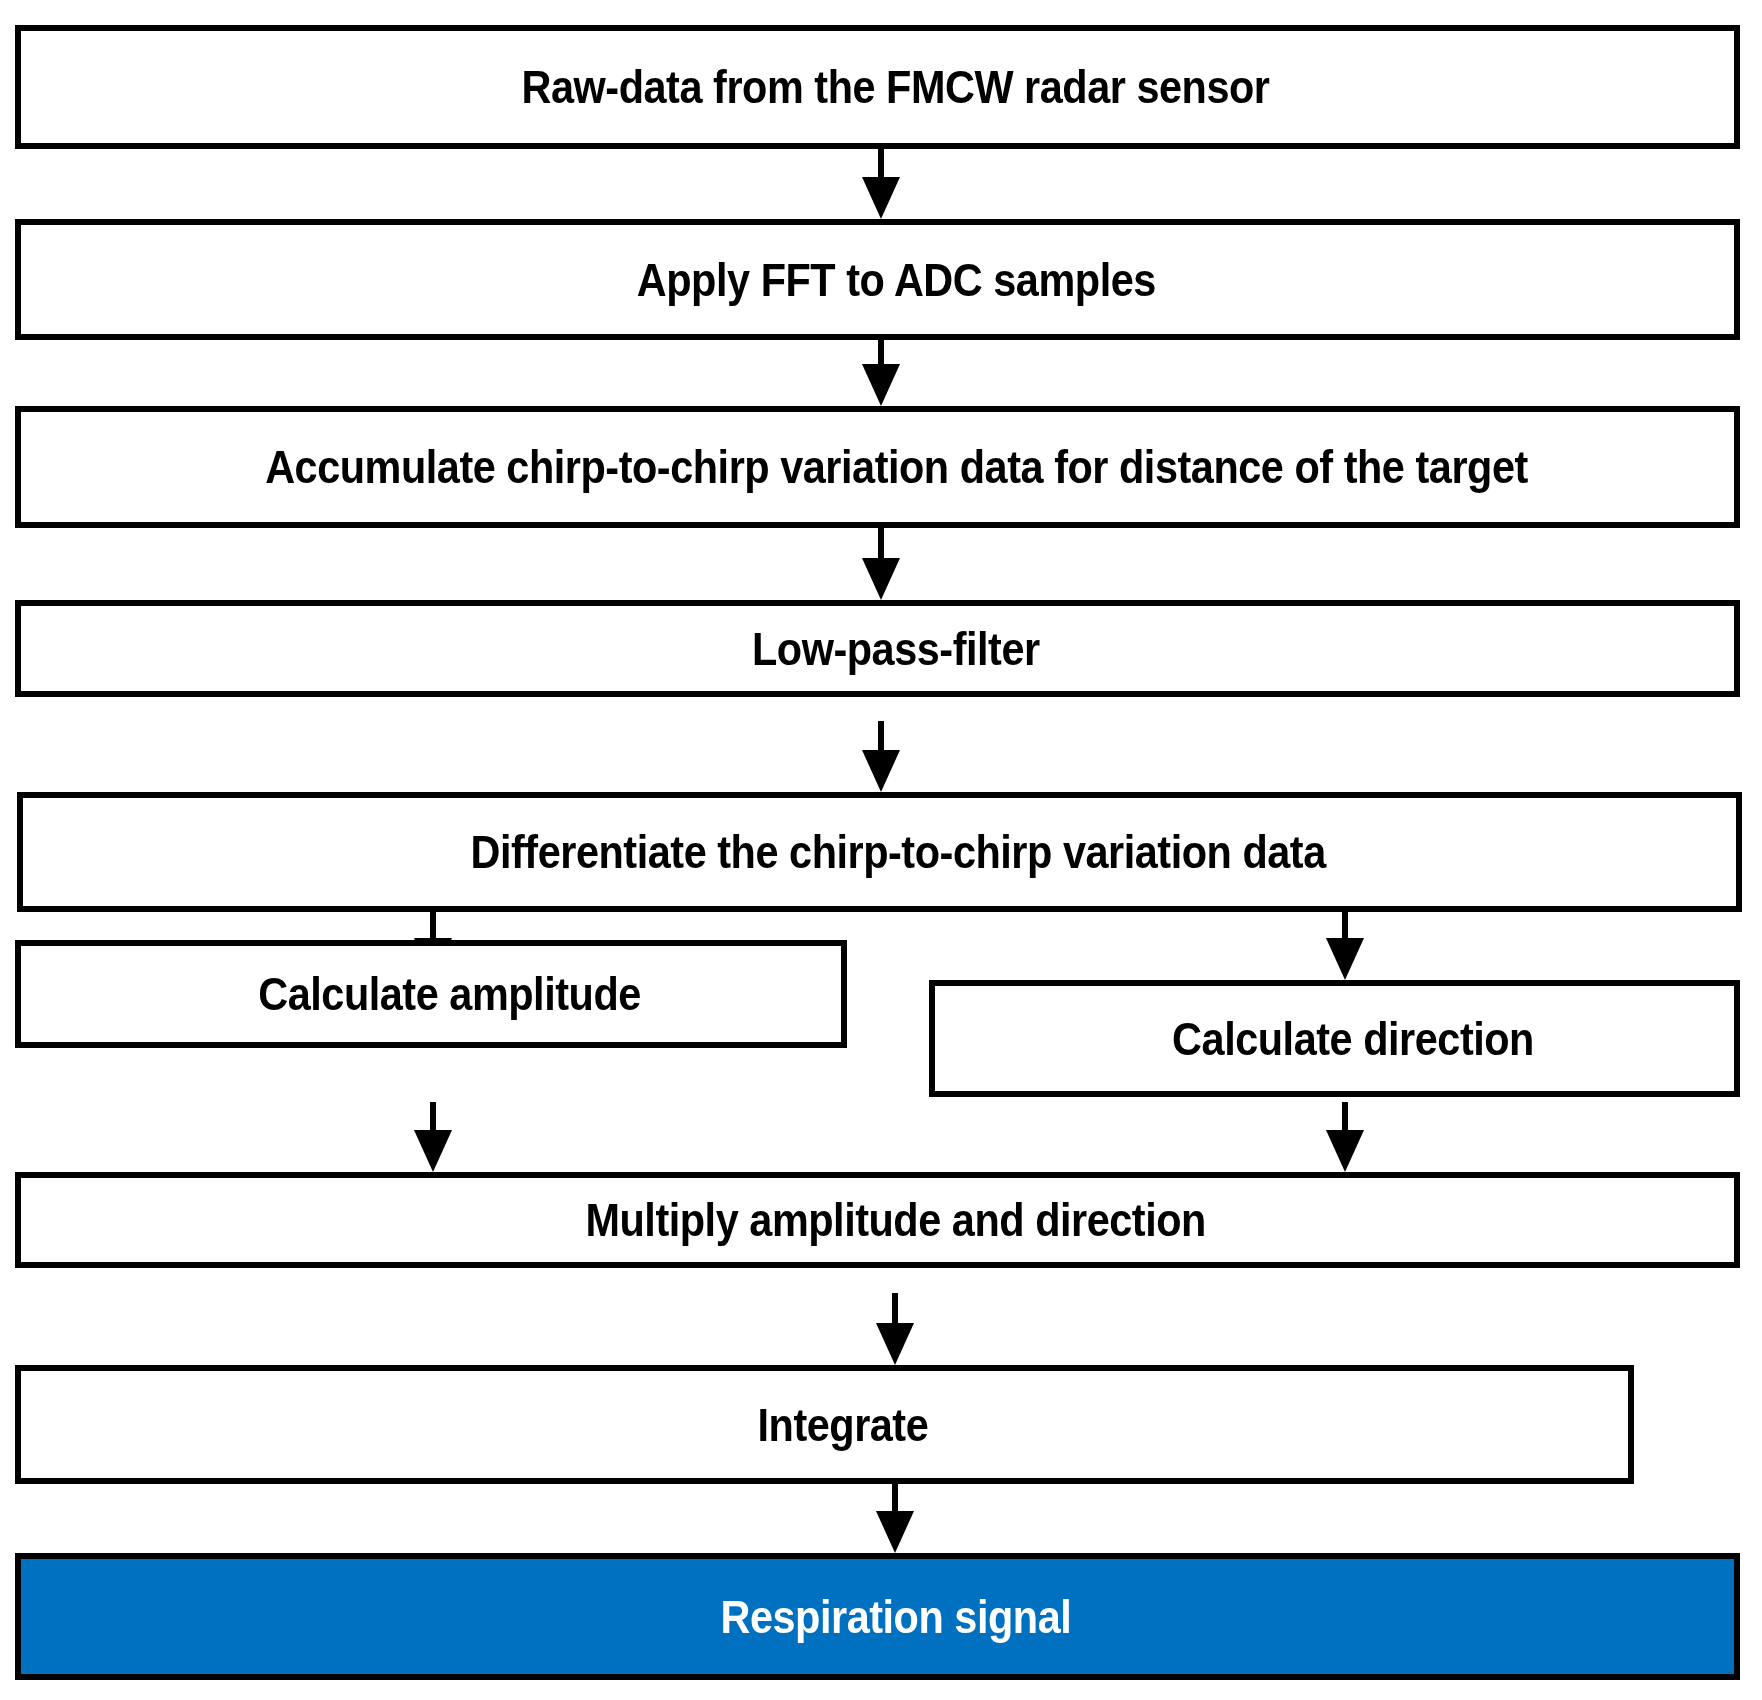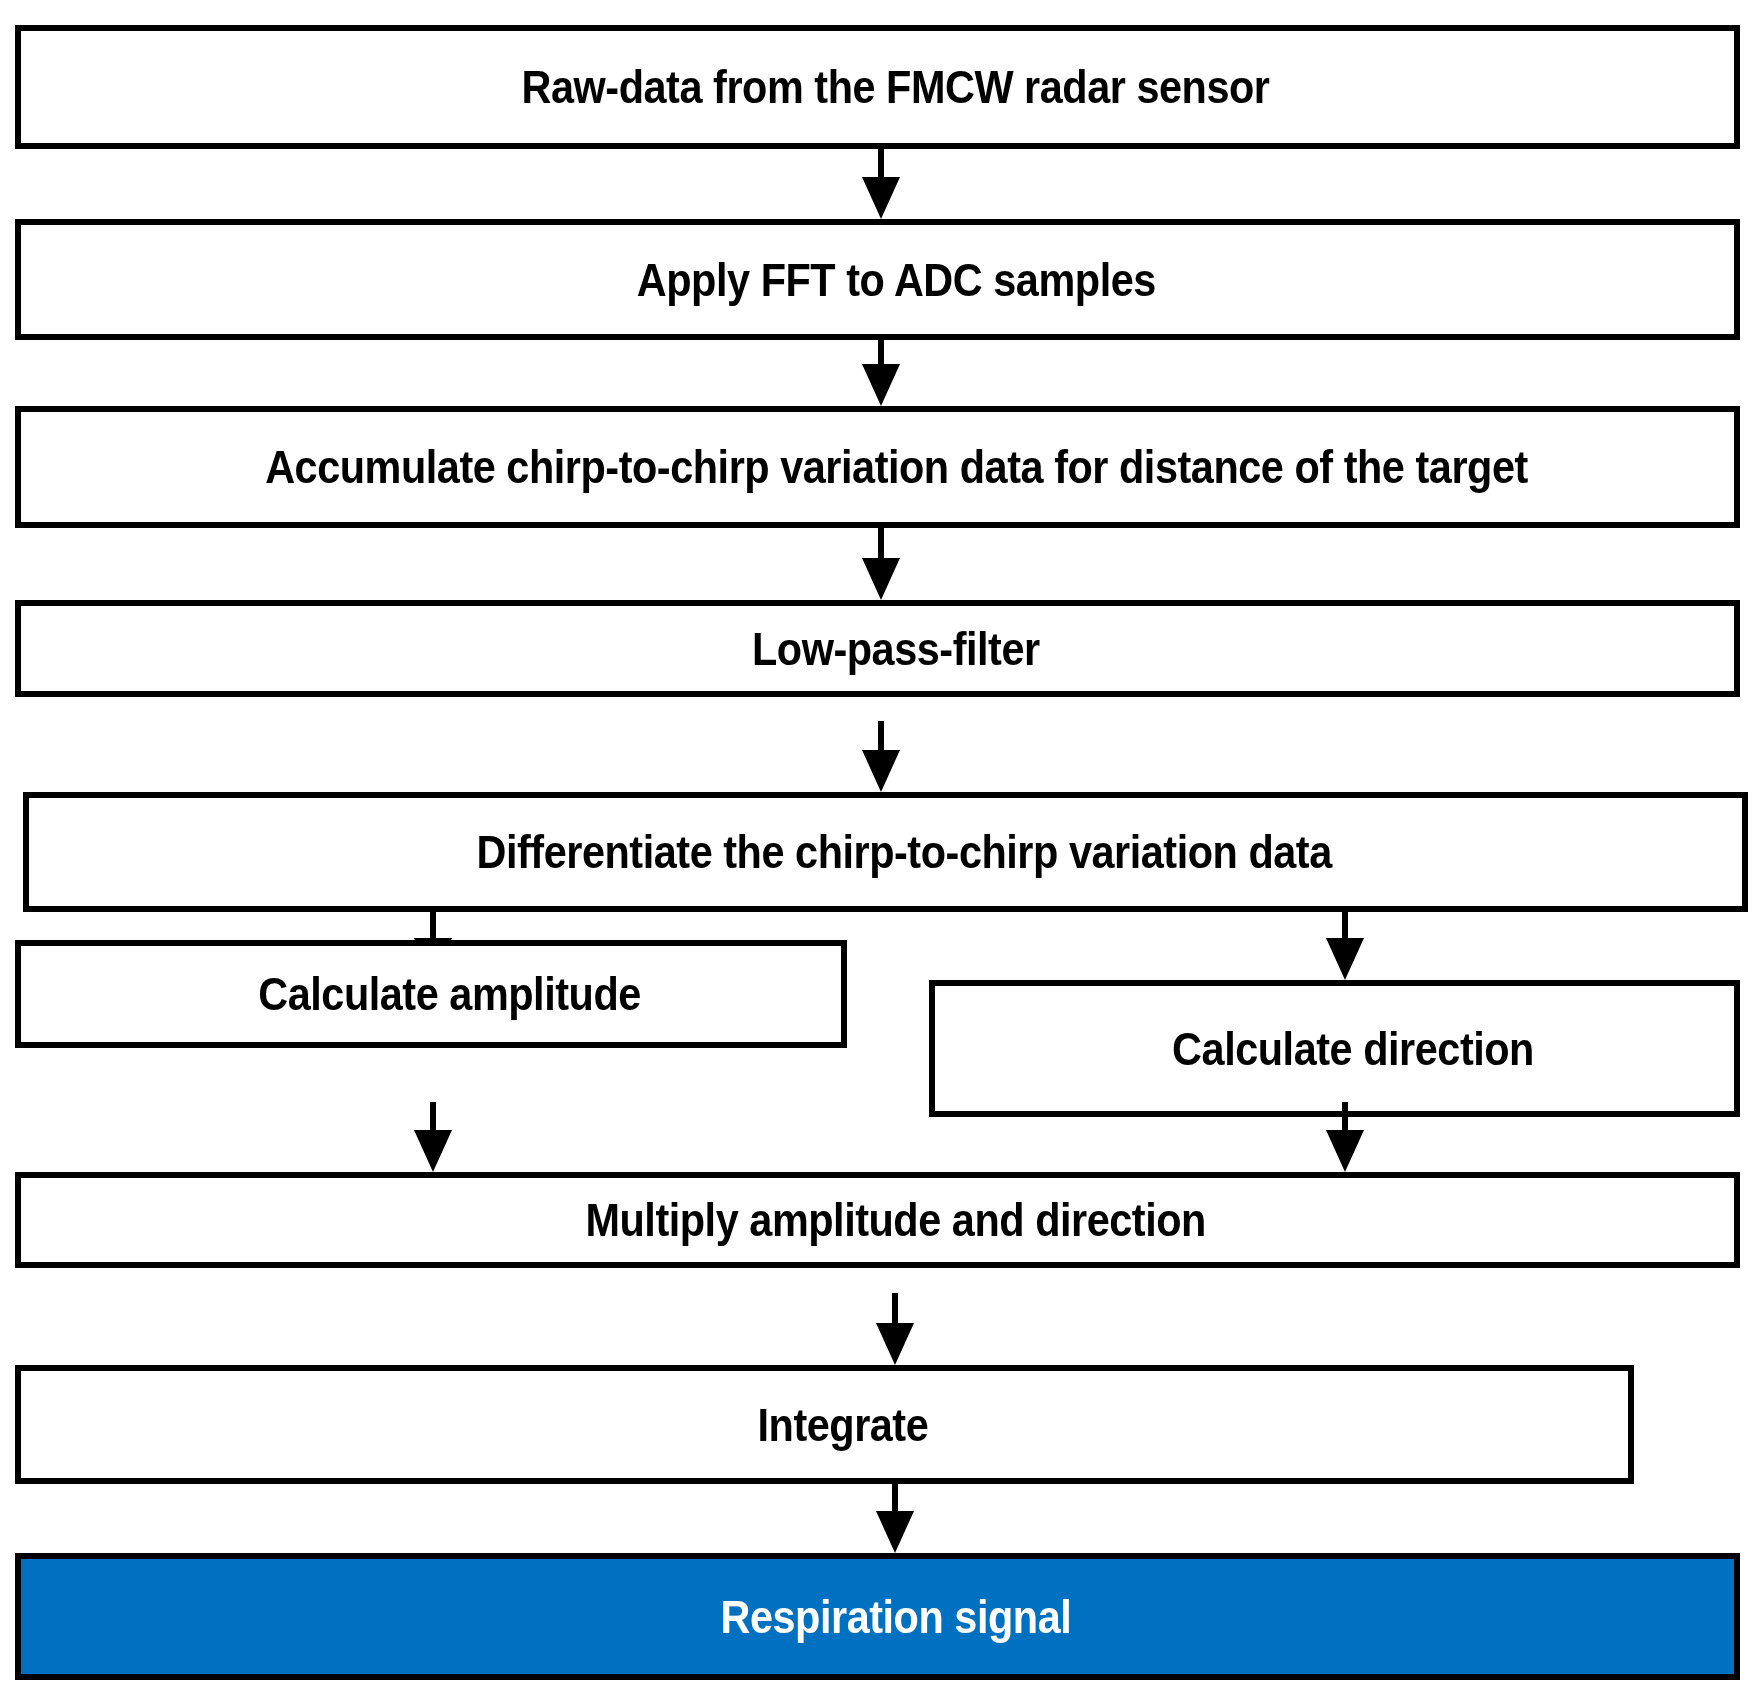--- a/index.html
+++ b/index.html
@@ -96,37 +96,37 @@
 
   <div class="box" style="left:15px; top:600px; width:1725px; height:97px;">
     <span class="label">Low-pass-filter</span>
   </div>
 
   <div class="arrow" style="left:861px; top:721px; height:71px;">
     <div class="arrow-line"></div>
     <div class="arrow-head"></div>
   </div>
 
-  <div class="box" style="left:23px; top:792px; width:1725px; height:120px;">
+  <div class="box" style="left:17px; top:792px; width:1725px; height:120px;">
     <span class="label">Differentiate the chirp-to-chirp variation data</span>
   </div>
 
   <div class="arrow" style="left:413px; top:912px; height:68px;">
     <div class="arrow-line"></div>
     <div class="arrow-head"></div>
   </div>
   <div class="arrow" style="left:1325px; top:912px; height:68px;">
     <div class="arrow-line"></div>
     <div class="arrow-head"></div>
   </div>
 
   <div class="box" style="left:15px; top:940px; width:832px; height:108px;">
     <span class="label">Calculate amplitude</span>
   </div>
-  <div class="box" style="left:929px; top:980px; width:811px; height:137px;justify-content:center;">
+  <div class="box" style="left:929px; top:980px; width:811px; height:117px;justify-content:center;">
     <span class="label">Calculate direction</span>
   </div>
 
   <div class="arrow" style="left:413px; top:1102px; height:70px;">
     <div class="arrow-line"></div>
     <div class="arrow-head"></div>
   </div>
   <div class="arrow" style="left:1325px; top:1102px; height:70px;">
     <div class="arrow-line"></div>
     <div class="arrow-head"></div>

